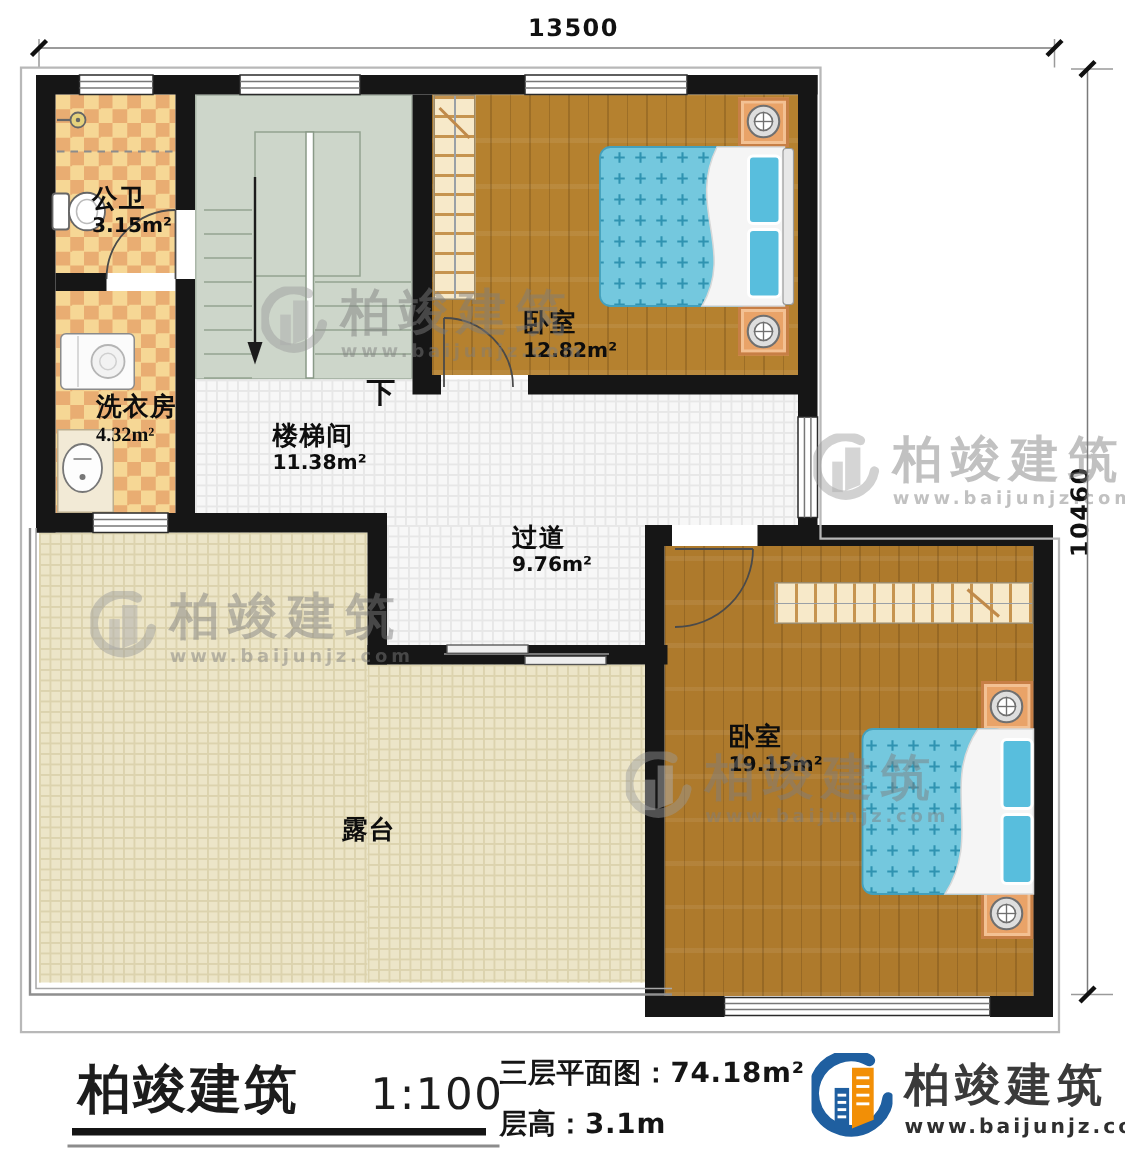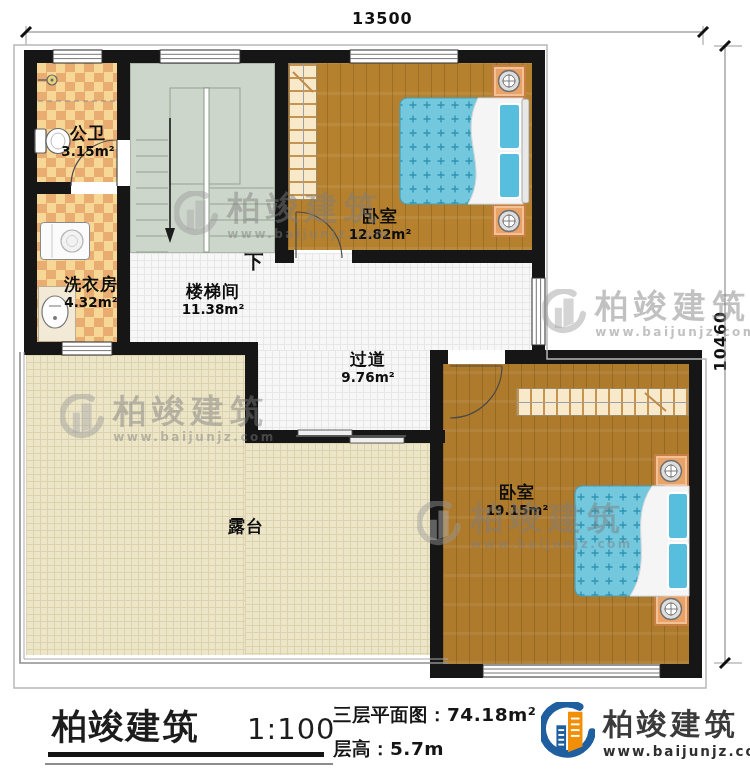--- a/index.html
+++ b/index.html
@@ -19,21 +19,21 @@
   
   .wall{position:absolute;background:#161616;}
   
   .wardrobeV{background-color:#f7e9c9;border:1px solid #9b8a6a;box-sizing:border-box;
     background-image:linear-gradient(90deg,transparent 13px,#9aa0a6 13px,#9aa0a6 14px,transparent 14px),repeating-linear-gradient(180deg,#c6944f 0 2px,transparent 2px 13px);}
   .wardrobeH{background-color:#f7e9c9;border:1px solid #9b8a6a;box-sizing:border-box;
     background-image:linear-gradient(180deg,transparent 13px,#9aa0a6 13px,#9aa0a6 14px,transparent 14px),repeating-linear-gradient(90deg,#c6944f 0 2px,transparent 2px 13px);}
   .nstand{background:#e9a368;border:2px solid #c8full;border:2px solid #c77f46;box-sizing:border-box;box-shadow:inset 0 0 0 2px #f3c193;}
   .washer{background:#fbfbfb;border:1px solid #8a8a8a;border-radius:4px;box-sizing:border-box;}
   
-  .rlabel{position:absolute;transform:translate(-50%,-50%);text-align:center;line-height:1.2;white-space:nowrap;color:#0d0d0d;}
+  .rlabel{position:absolute;transform:translate(-50%,-50%);text-align:left;line-height:1.2;white-space:nowrap;color:#0d0d0d;}
   .rname{font-size:17px;font-weight:700;letter-spacing:1px;}
   .rarea{font-size:13.5px;font-weight:700;}
   .downlabel{position:absolute;transform:translate(-50%,-50%);font-size:19px;font-weight:700;}
   .dimtext{position:absolute;font-size:16px;font-weight:700;letter-spacing:1px;}
   
   .wm{position:absolute;display:flex;align-items:center;gap:9px;transform:translate(-50%,-50%);pointer-events:none;}
   .wm-texts{display:flex;flex-direction:column;align-items:flex-start;}
   .wm-name{font-size:33px;font-weight:800;letter-spacing:6px;color:rgba(125,125,125,.48);line-height:1;}
   .wm-url{font-size:12px;font-weight:700;letter-spacing:2.5px;color:rgba(125,125,125,.48);margin-top:3px;}
   
@@ -246,41 +246,41 @@
   <g stroke="#c08a4a" stroke-width="2">
     <line x1="293" y1="72" x2="313" y2="92"></line>
     <line x1="645" y1="393" x2="666" y2="411"></line>
   </g>
 </svg>
 
 <div class="rlabel" style="left:88px;top:141px;">
   <div class="rname">公卫</div>
   <div class="rarea">3.15m²</div>
 </div>
-<div class="rlabel" style="left:91px;top:292px;">
+<div class="rlabel" style="left:91px;top:280px;font-family:Liberation Serif, serif;">
   <div class="rname">洗衣房</div>
   <div class="rarea">4.32m²</div>
 </div>
 <div class="rlabel" style="left:213px;top:299px;">
   <div class="rname">楼梯间</div>
   <div class="rarea">11.38m²</div>
 </div>
 <div class="rlabel" style="left:380px;top:224px;">
   <div class="rname">卧室</div>
   <div class="rarea">12.82m²</div>
 </div>
 <div class="rlabel" style="left:368px;top:367px;">
   <div class="rname">过道</div>
   <div class="rarea">9.76m²</div>
 </div>
 <div class="rlabel" style="left:517px;top:500px;">
   <div class="rname">卧室</div>
   <div class="rarea">19.15m²</div>
 </div>
-<div class="rlabel" style="left:246px;top:526px;">
+<div class="rlabel" style="left:246px;top:554px;">
   <div class="rname">露台</div>
 </div>
 <div class="downlabel" style="left:254px;top:262px;">下</div>
 
 <div class="wm" style="left:282px;top:216px;">
   <svg width="44" height="50" viewBox="0 0 56 64">
     <path d="M40 6 A25 25 0 1 0 52 32" fill="none" stroke="#9a9a9a" stroke-width="8" stroke-linecap="round" opacity=".45"></path>
     <path d="M27 12 h13 v32 l-13 5 z" fill="#ababab" opacity=".5"></path>
     <rect x="16" y="24" width="9" height="26" fill="#ababab" opacity=".5"></rect>
   </svg>
@@ -324,21 +324,21 @@
 </div>
 
 <div class="legend-title">柏竣建筑</div>
 <div class="uline1"></div>
 <div class="uline2"></div>
 <div class="legend-scale">1:100</div>
 <div class="stat" style="top:702px;">
   <span>三层平面图：</span><span>74.18m²</span>
 </div>
 <div class="stat" style="top:736px;">
-  <span>层高：</span><span>5.7m</span>
+  <span>层高：</span><span>3.1m</span>
 </div>
 <div class="brand">
   <svg width="54" height="62" viewBox="0 0 56 64">
     <path d="M40 5 A26 26 0 1 0 53 31" fill="none" stroke="#1f5fa0" stroke-width="8" stroke-linecap="round"></path>
     <path d="M28 10 h15 v36 l-15 6 z" fill="#f28f06"></path>
     <rect x="31" y="16" width="9" height="2" fill="#fff"></rect>
       <rect x="31" y="22" width="9" height="2" fill="#fff"></rect>
     <rect x="31" y="28" width="9" height="2" fill="#fff"></rect>
       <rect x="31" y="34" width="9" height="2" fill="#fff"></rect>
     <rect x="16" y="24" width="10" height="28" fill="#1f5fa0"></rect>

